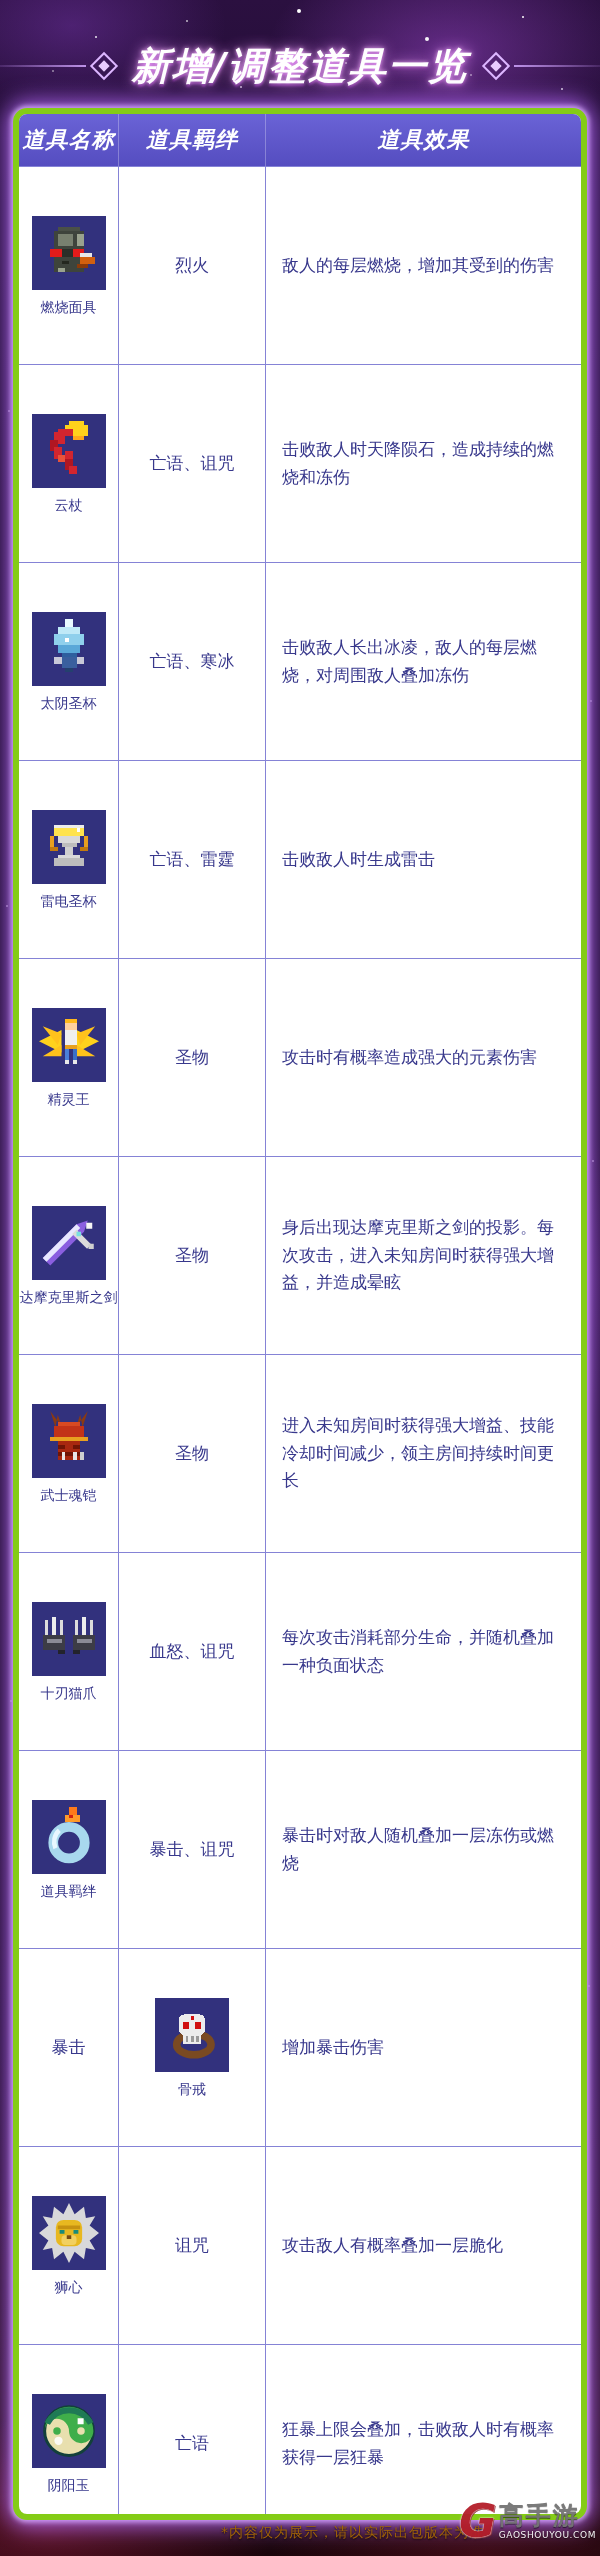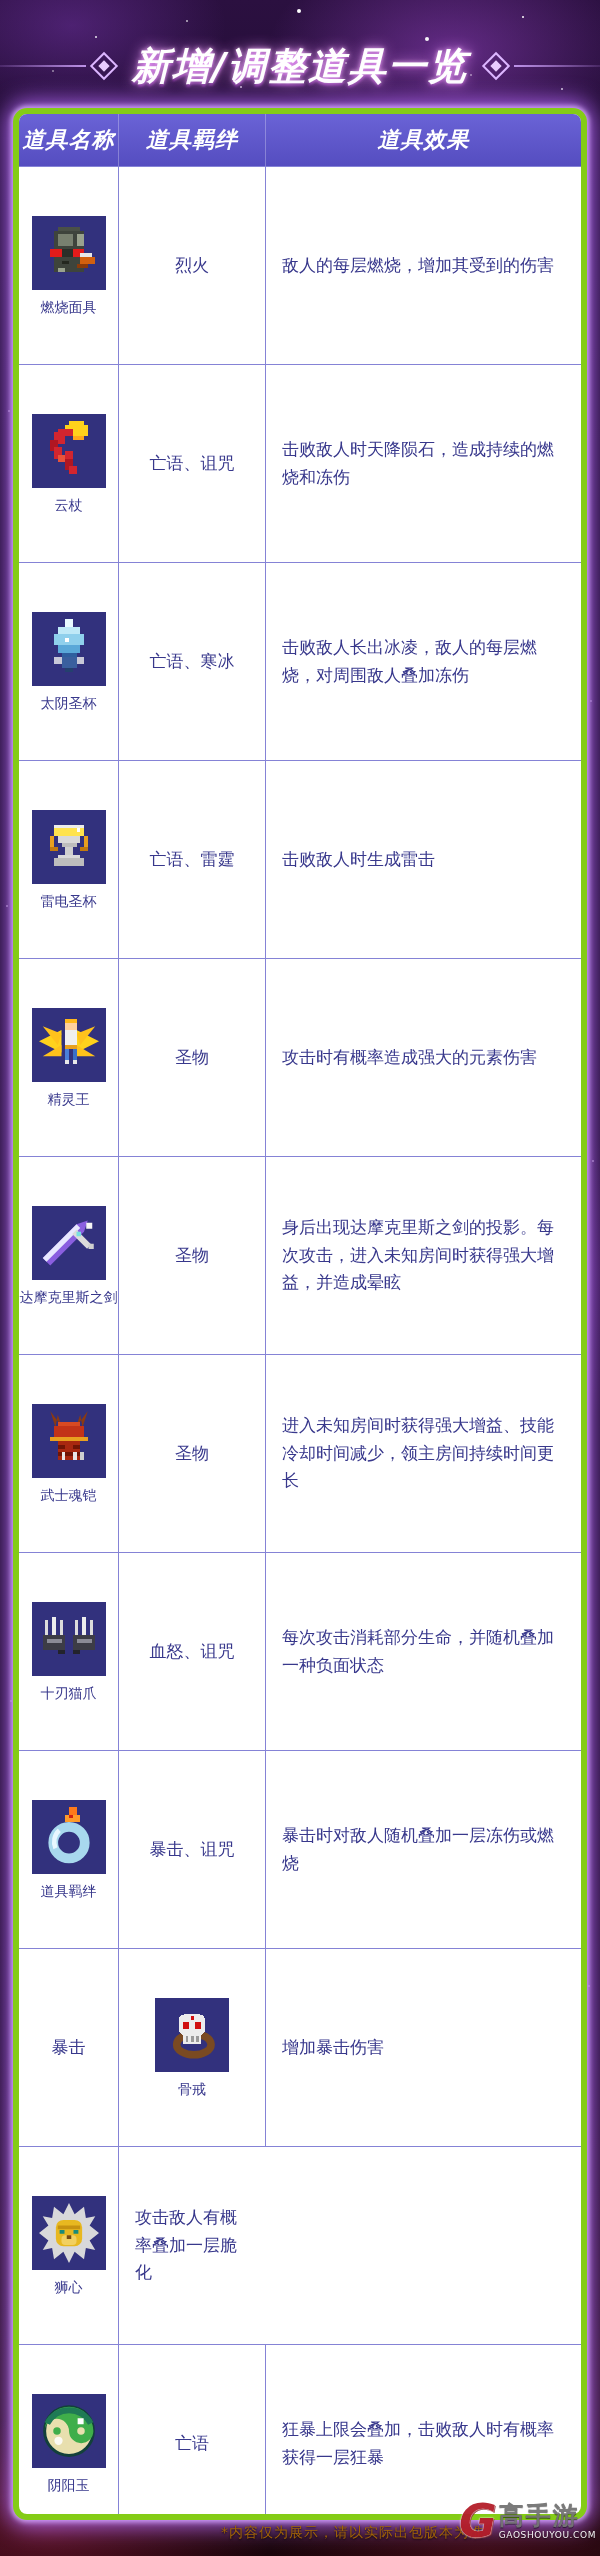--- a/index.html
+++ b/index.html
@@ -354,20 +354,21 @@
           <rect x="4.5" y="4.5" width="7" height="7" rx="2" fill="#e8b820"></rect>
           <rect x="5" y="6" width="6" height="1" fill="#c79210"></rect>
           <rect x="5.5" y="7.2" width="1.3" height="1" fill="#1a8a7a"></rect>
           <rect x="9.2" y="7.2" width="1.3" height="1" fill="#1a8a7a"></rect>
           <rect x="6" y="8.6" width="4" height="2.6" rx="1" fill="#f2d060"></rect>
           <rect x="7.4" y="8.6" width="1.2" height="1" fill="#7a4a10"></rect>
         </svg>
       </div>
       <div class="item-name">狮心</div>
     </div>
+    <div class="cell c-bond">诅咒</div>
     <div class="cell c-effect">攻击敌人有概率叠加一层脆化</div>
   </div>
 
   <div class="row">
     <div class="cell c-name">
       <div class="icon-box">
         <svg viewBox="0 0 16 16">
           <circle cx="8" cy="8" r="6.5" fill="#e8dfae" stroke="#12403a" stroke-width="0.8"></circle>
           <path d="M1.5,8 a6.5,6.5 0 0 1 13,0 a3.25,3.25 0 0 1 -6.5,0 a3.25,3.25 0 0 0 -6.5,0 Z" fill="#3fae4a"></path>
           <path d="M2.2,6 a6.5,6.5 0 0 1 11.6,0" stroke="#1f7a55" stroke-width="1.6" fill="none"></path>

